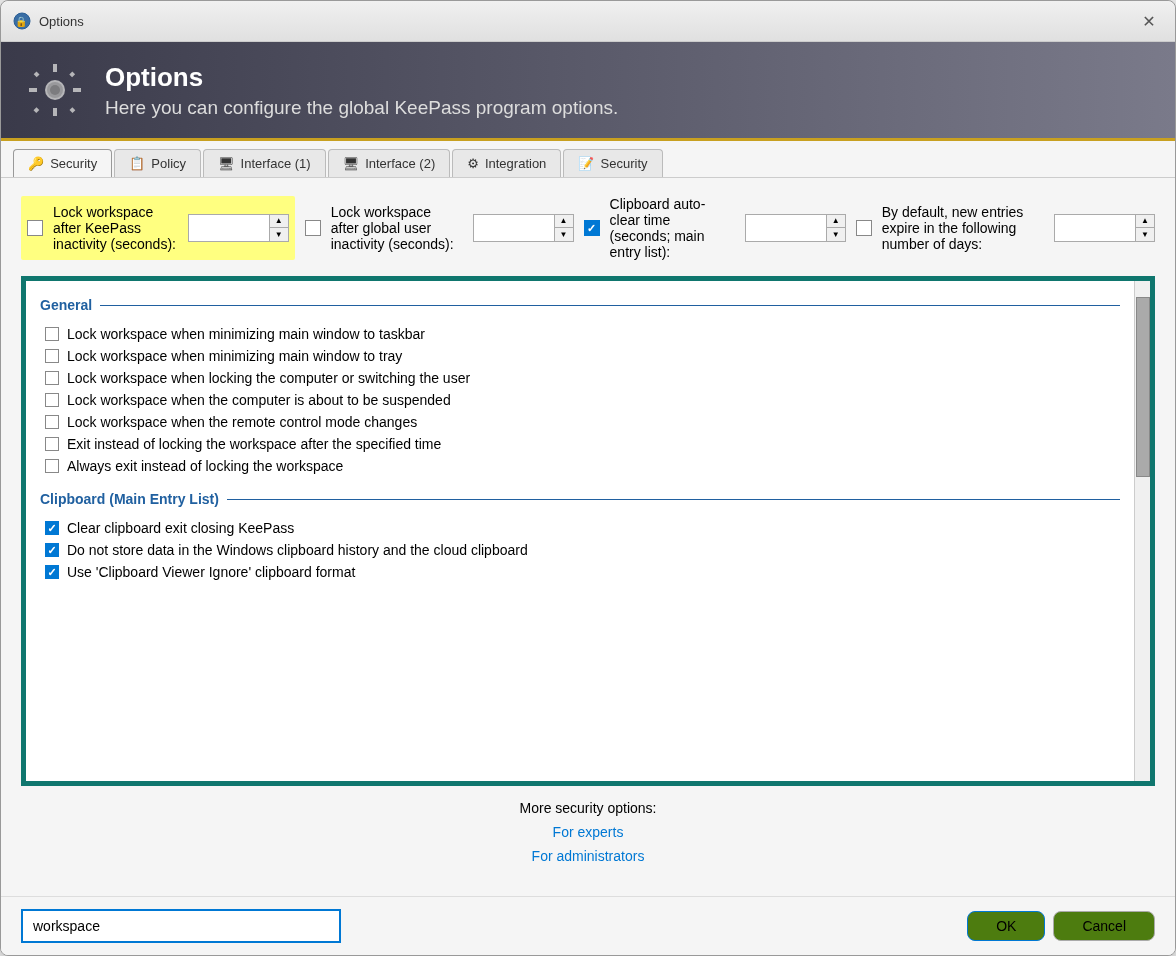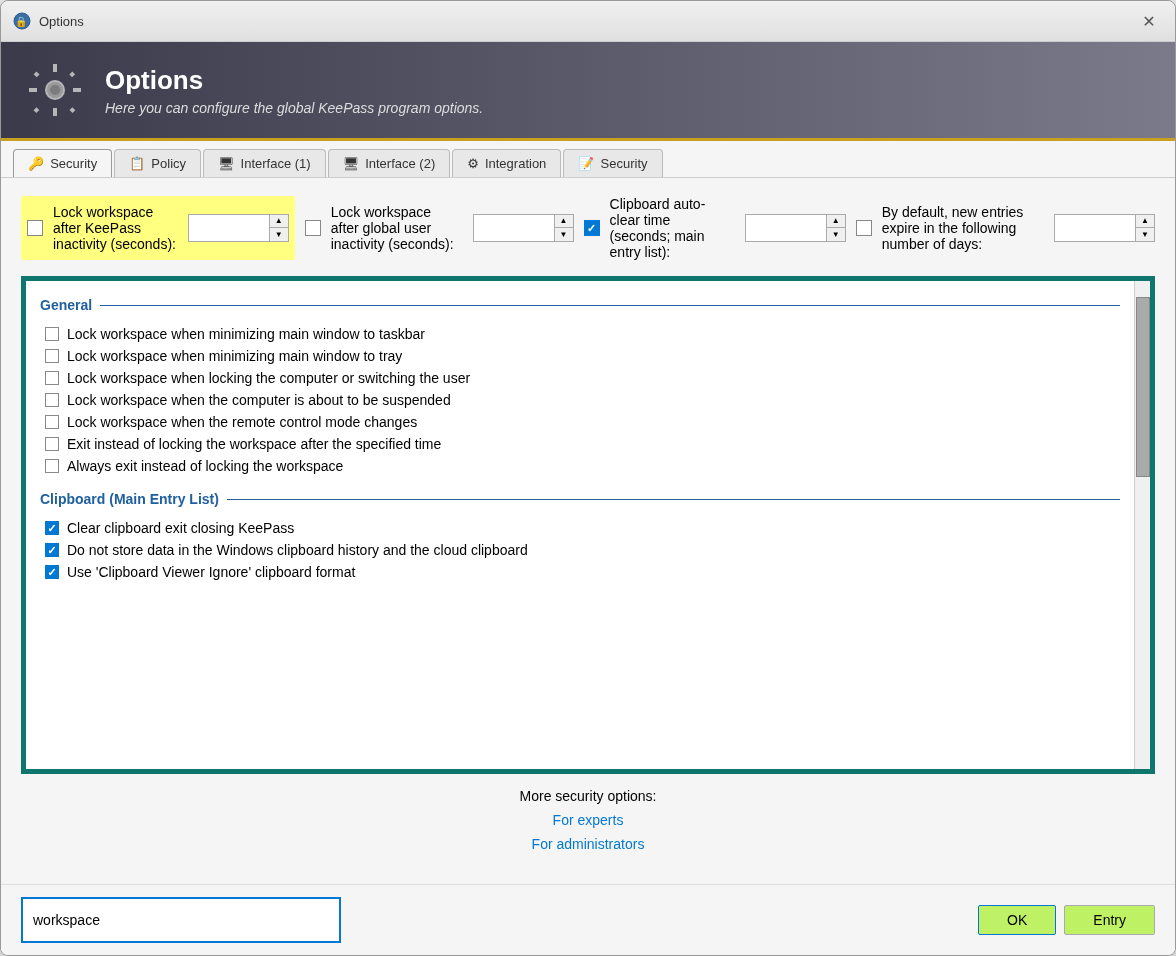--- a/index.html
+++ b/index.html
@@ -72,22 +72,21 @@
       opacity: 0.85;
     }
     .header-text h1 {
       color: white;
       font-size: 26px;
       font-weight: 600;
       margin-bottom: 4px;
     }
     .header-text p {
       color: #ddd;
-      font-size: 14px;
-      font-style: italic;
+      font-size: 19px;
     }
     .tabs-bar {
       background: #f5f5f5;
       padding: 8px 12px 0;
       display: flex;
       gap: 2px;
       border-bottom: 1px solid #ccc;
     }
     .tab {
       padding: 6px 14px;
@@ -269,38 +268,38 @@
     .footer {
       padding: 12px 20px;
       display: flex;
       align-items: center;
       justify-content: space-between;
       background: #f5f5f5;
       border-top: 1px solid #ddd;
     }
     .search-input {
       width: 320px;
-      height: 46px;
+      height: 34px;
       border: 2px solid #0078d4;
       padding: 0 10px;
       font-size: 14px;
       outline: none;
       background: white;
     }
     .footer-buttons {
       display: flex;
       gap: 8px;
     }
     .btn {
       padding: 6px 28px;
       font-size: 14px;
       cursor: pointer;
       border: 1px solid #aaa;
-      background: #bef264;
-      border-radius: 2px;
+      background: #4d7c0f;
+      border-radius: 8px;
     }
     .btn.primary {
       border: 1px solid #0078d4;
     }
   </style>
 </head>
 <body>
 
 <div class="window">
 
@@ -475,16 +474,16 @@
       <span>More security options:</span>
       <a class="link">For experts</a>
       <a class="link">For administrators</a>
     </div>
   </div>
 
   <div class="footer">
     <input class="search-input" type="text" value="workspace" style="">
     <div class="footer-buttons">
       <button class="btn primary">OK</button>
-      <button class="btn">Entry</button>
+      <button class="btn">Cancel</button>
     </div>
   </div>
 </div>
 
 </body></html>

